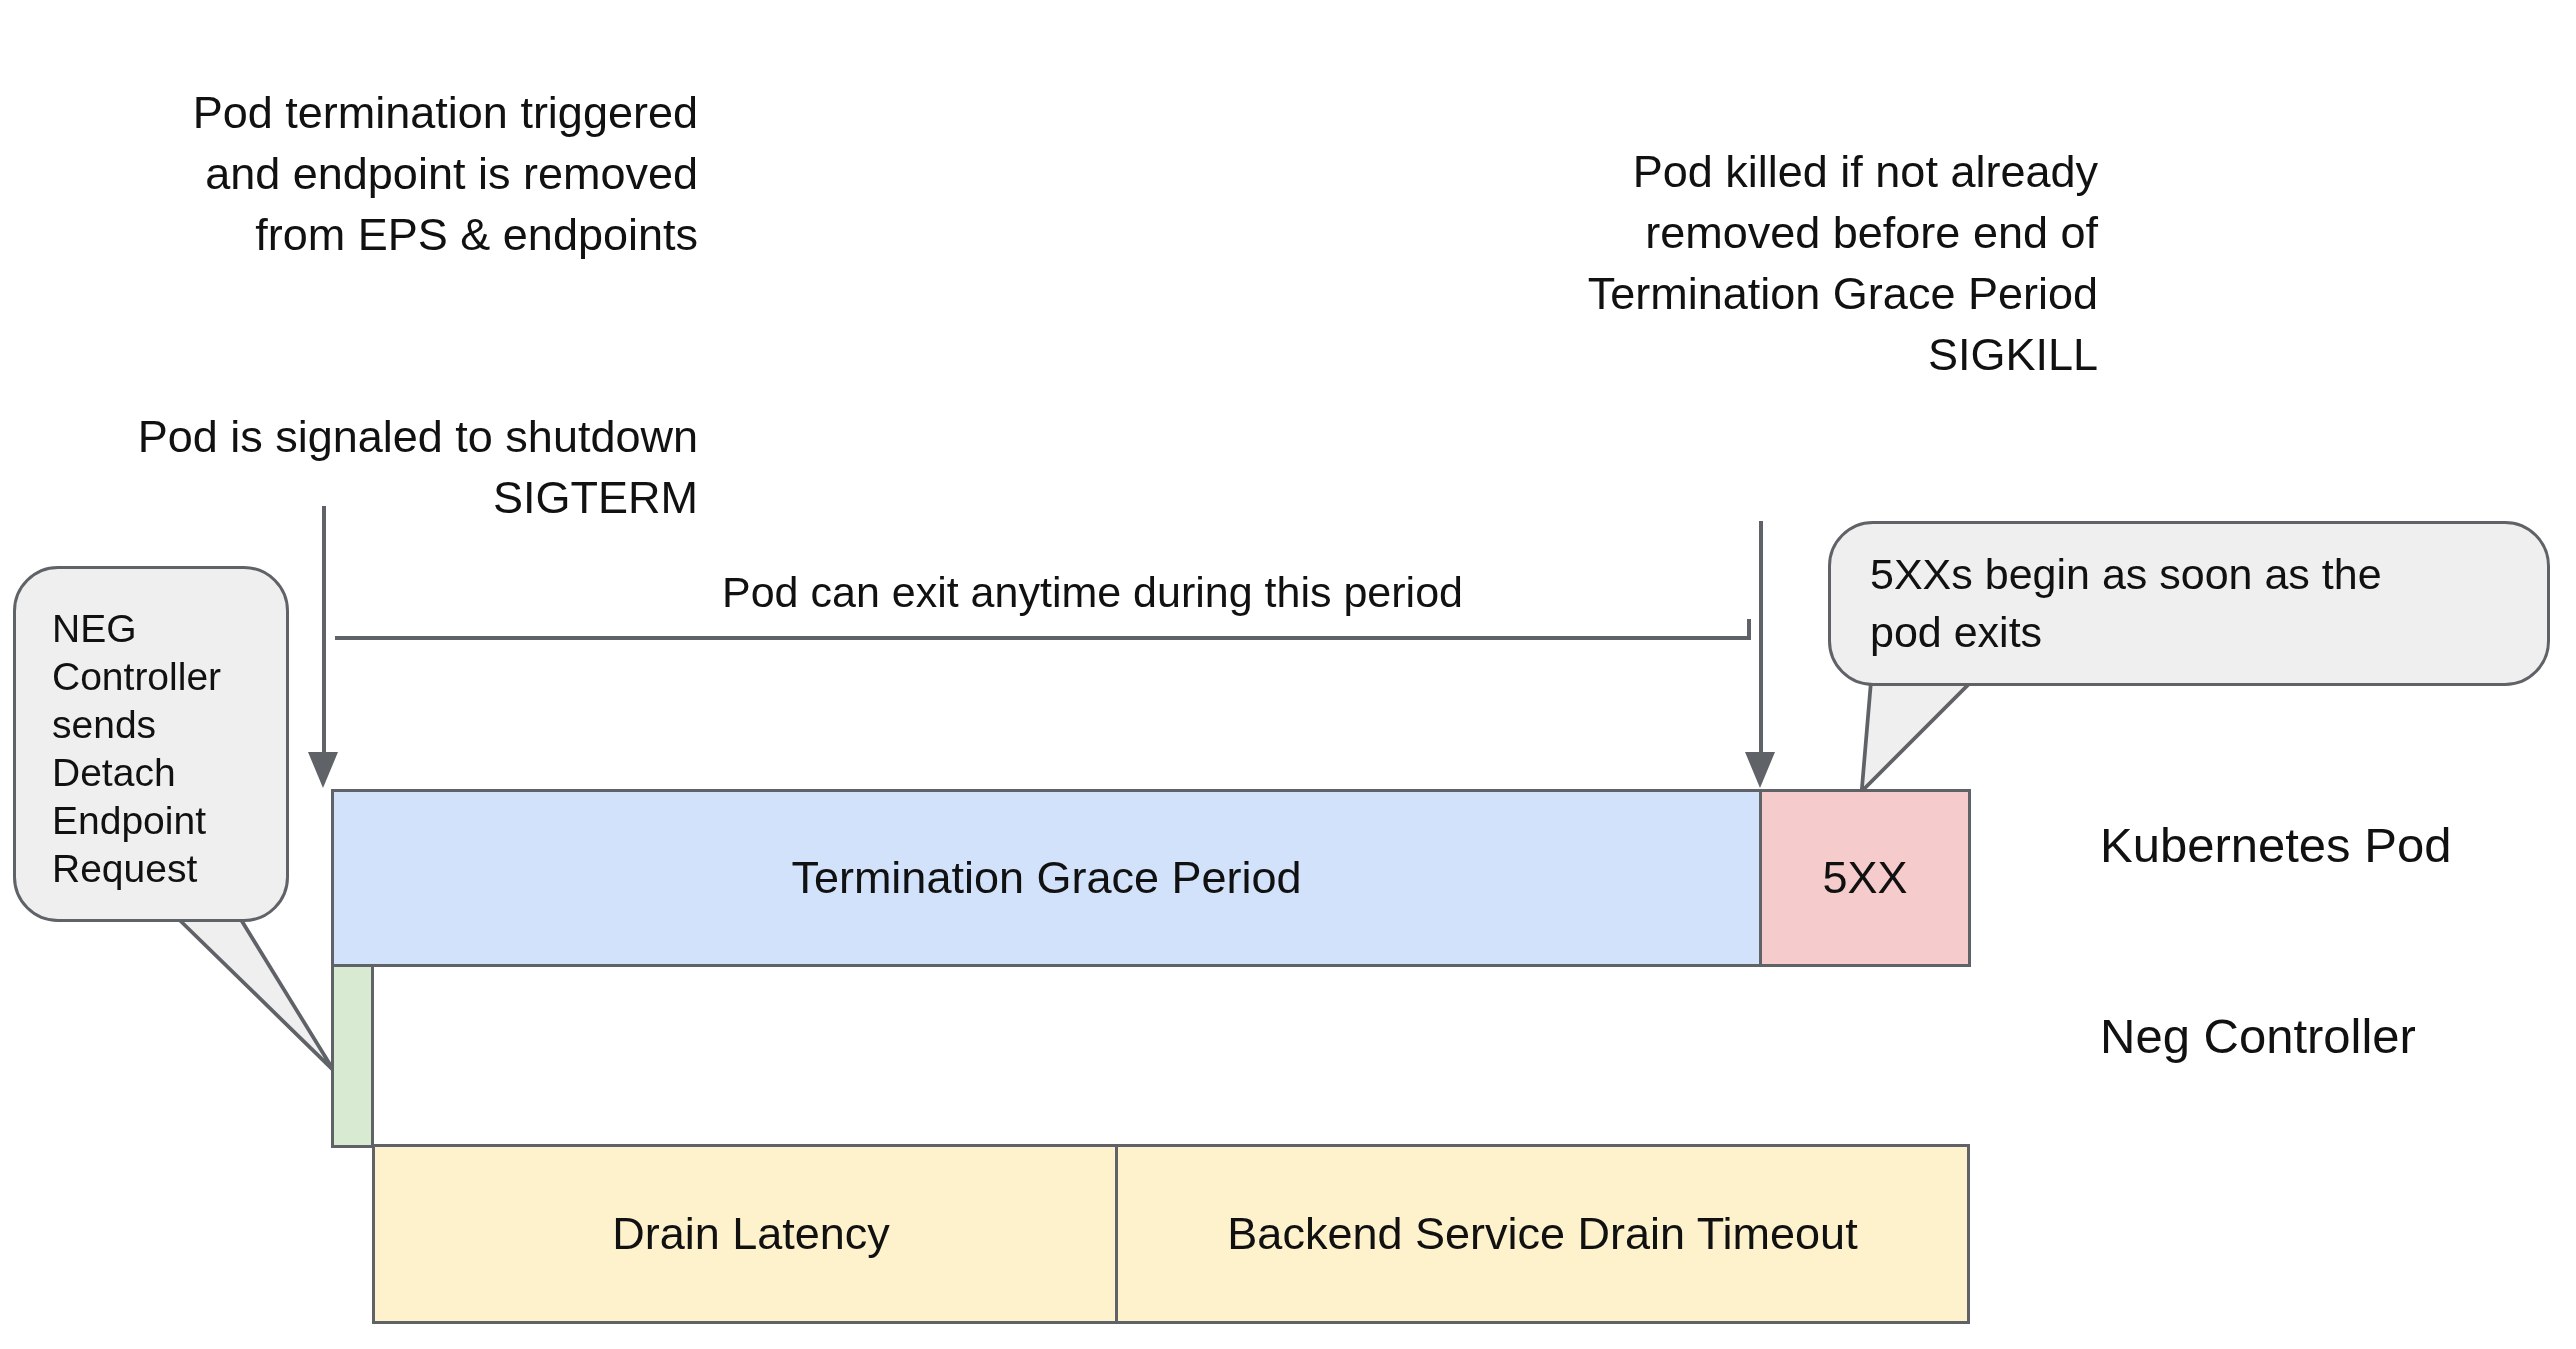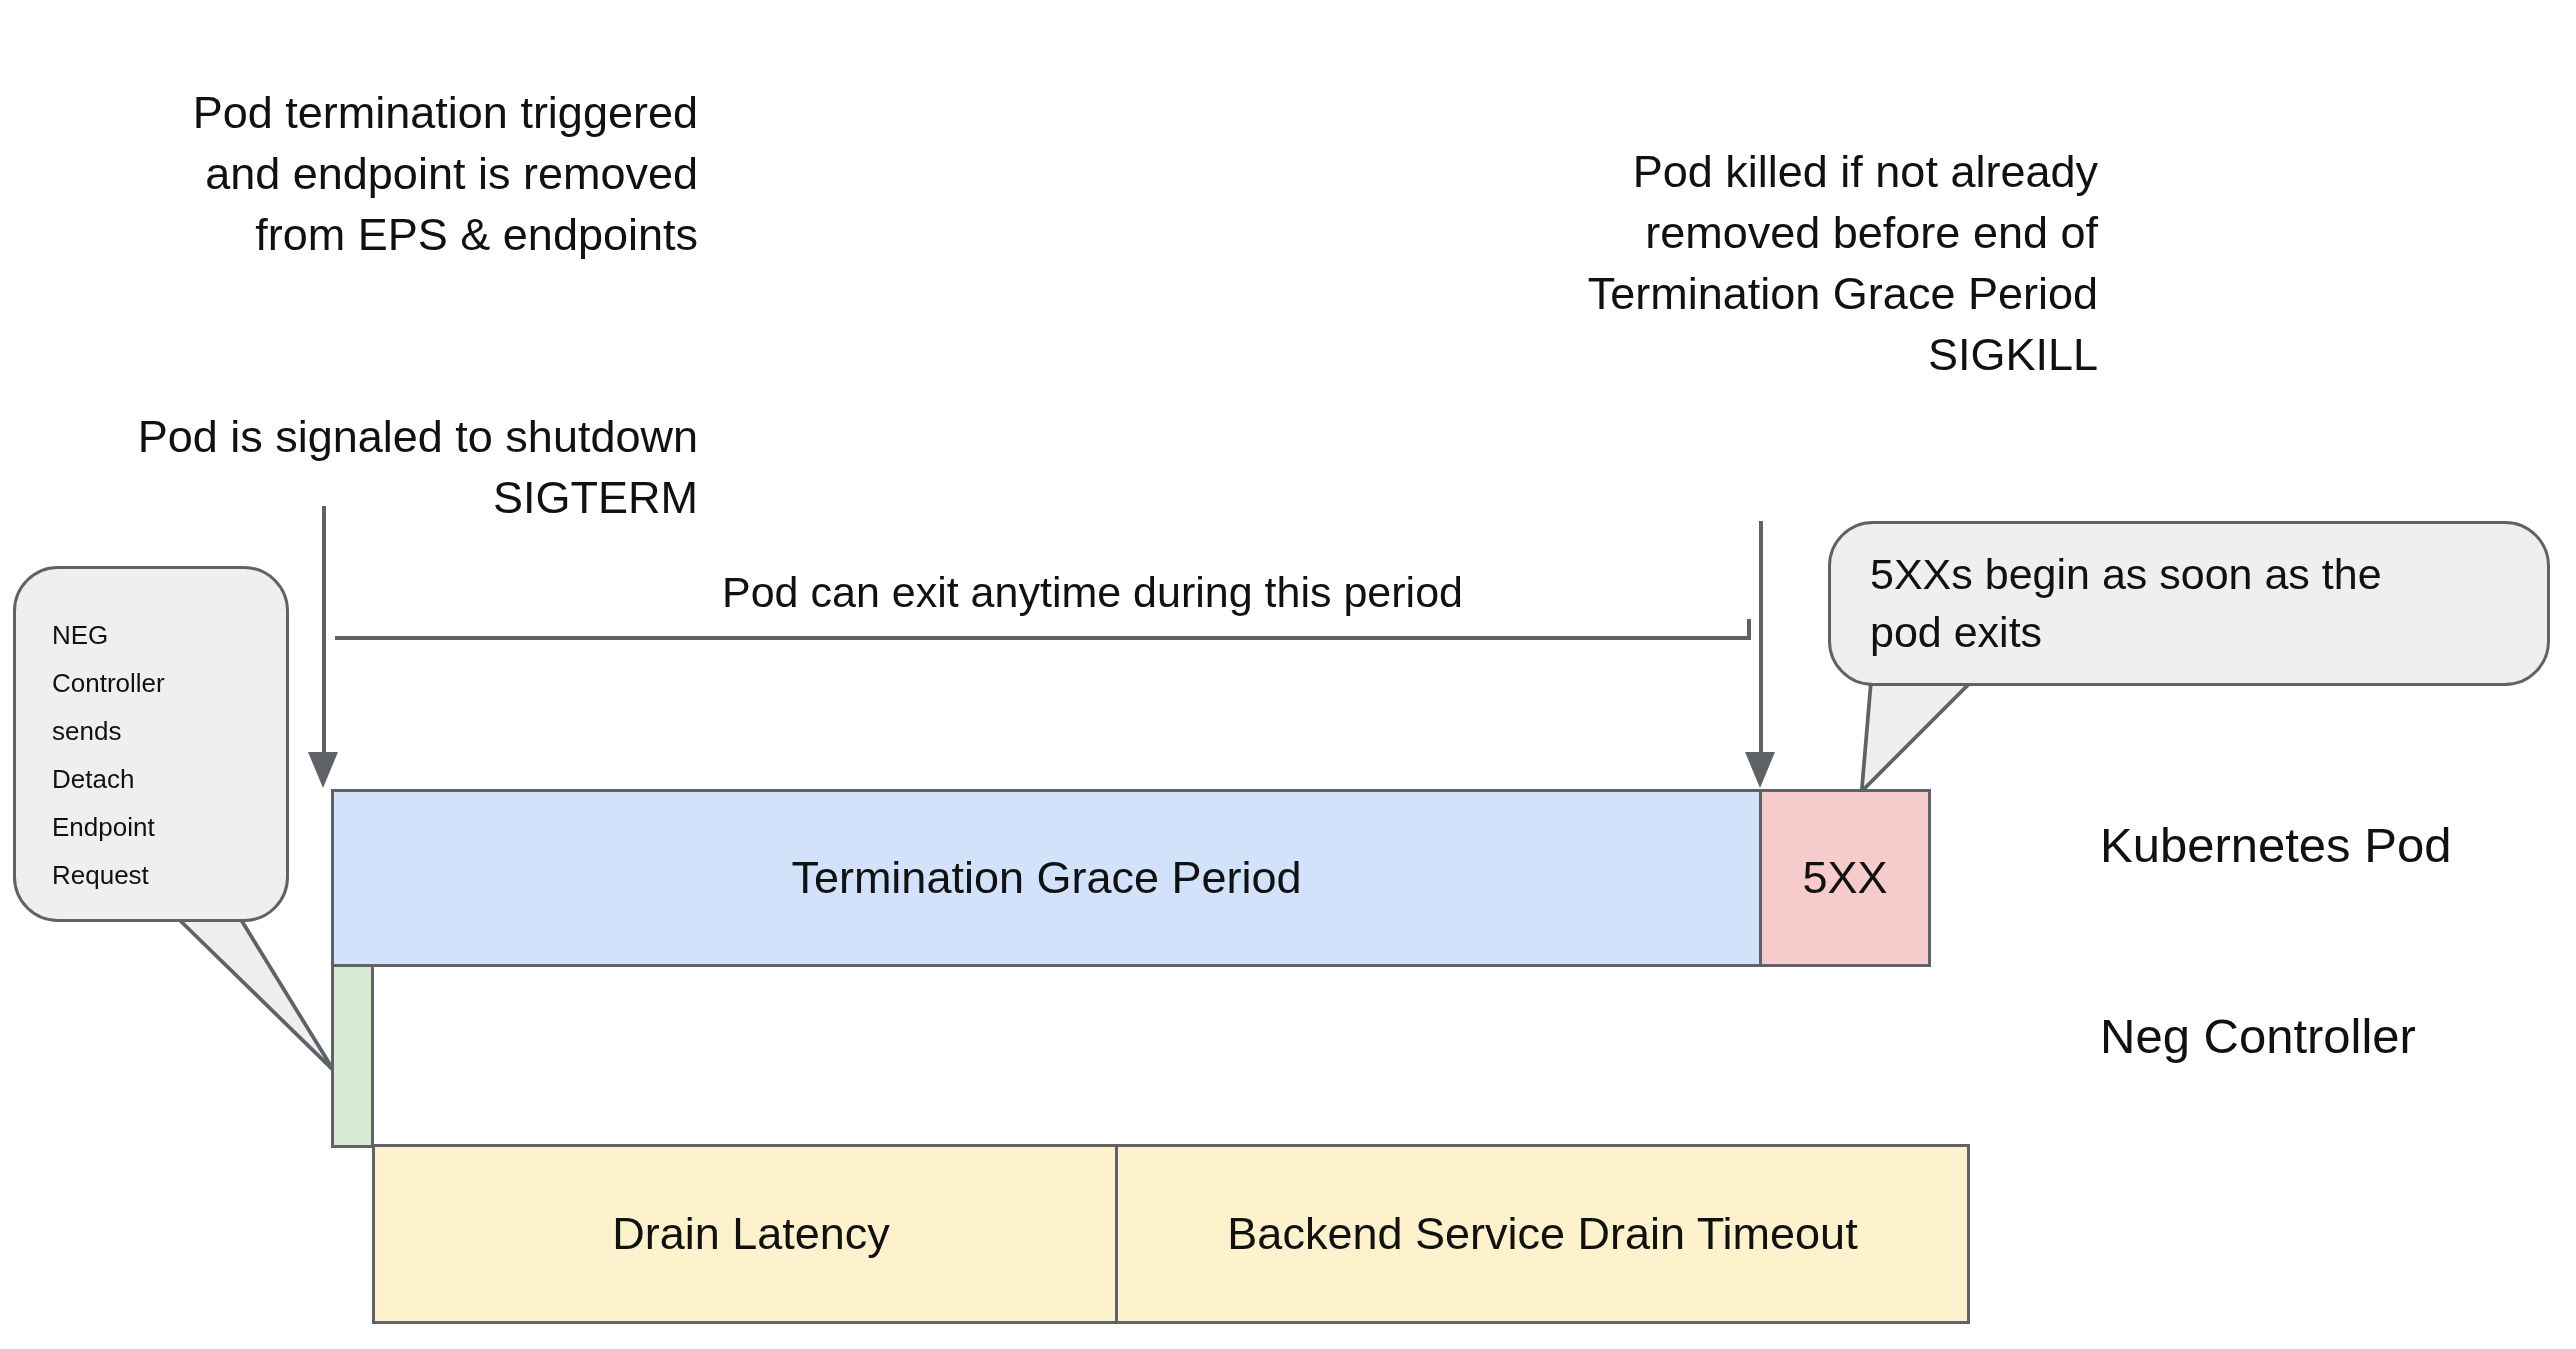--- a/index.html
+++ b/index.html
@@ -24,21 +24,21 @@
   .bar-blue{background:#d2e2fa;}
   .bar-red{background:#f5cccb;}
   .bar-green{background:#d9ead3;}
   .bar-yellow{background:#fef2cc;padding:0;}
   .bar-yellow .cell{box-sizing:border-box;height:100%;display:flex;align-items:center;justify-content:center;}
   .bar-yellow .cell + .cell{border-left:3.7px solid #5f6368;}
 
   
   .bubble{position:absolute;box-sizing:border-box;background:#efefef;border:3.7px solid #5f6368;border-radius:45px;}
   .bubble .bubble-text{position:absolute;white-space:pre-line;color:#111;}
-  .bubble-left-text{left:36px;top:42px;font-size:26px;line-height:48px;}
+  .bubble-left-text{left:36px;top:36px;font-size:39px;line-height:48px;}
   .bubble-right-text{left:39px;top:20.6px;font-size:43px;line-height:58px;}
   svg.tails{position:absolute;left:0;top:0;width:2576px;height:1350px;pointer-events:none;}
 
   
   .row-label{font-size:49px;line-height:71px;color:#111;}
 </style>
 </head>
 <body>
 
 <div id="canvas">
@@ -81,21 +81,21 @@
   </div>
 
   <div class="bubble" style="left:1828px;top:521px;width:722px;height:165px;padding-left:44px;">
     <div class="bubble-text bubble-right-text">5XXs begin as soon as the
 pod exits</div>
   </div>
 
   <div class="bar bar-blue" style="left:331px;top:789px;width:1431px;height:178px;">
     <span class="bar-label">Termination Grace Period</span>
   </div>
-  <div class="bar bar-red" style="left:1759px;top:789px;width:172px;height:178px;">
+  <div class="bar bar-red" style="left:1759px;top:789px;width:212px;height:178px;">
     <span class="bar-label">5XX</span>
   </div>
 
   <div class="bar bar-green" style="left:331px;top:964px;width:43px;height:184px;"></div>
 
   <div class="bar bar-yellow" style="left:372px;top:1144px;width:1598px;height:180px;justify-content:flex-start;padding-left:12px;">
     <div class="cell" style="width:728px;">
       <span class="bar-label">Drain Latency</span>
     </div>
     <div class="cell" style="flex:1;">

